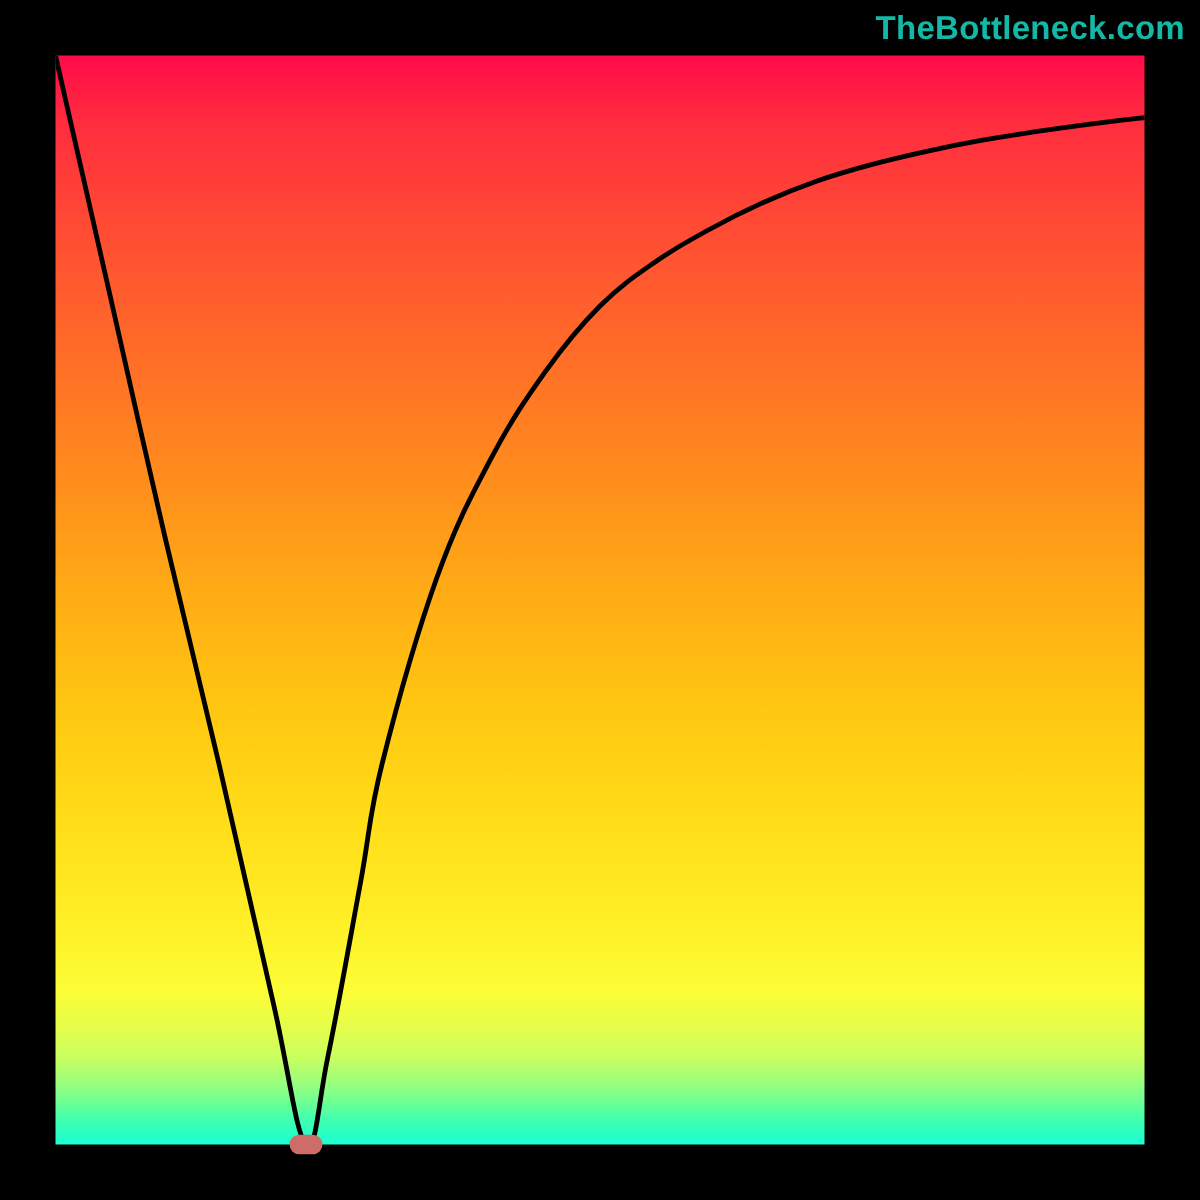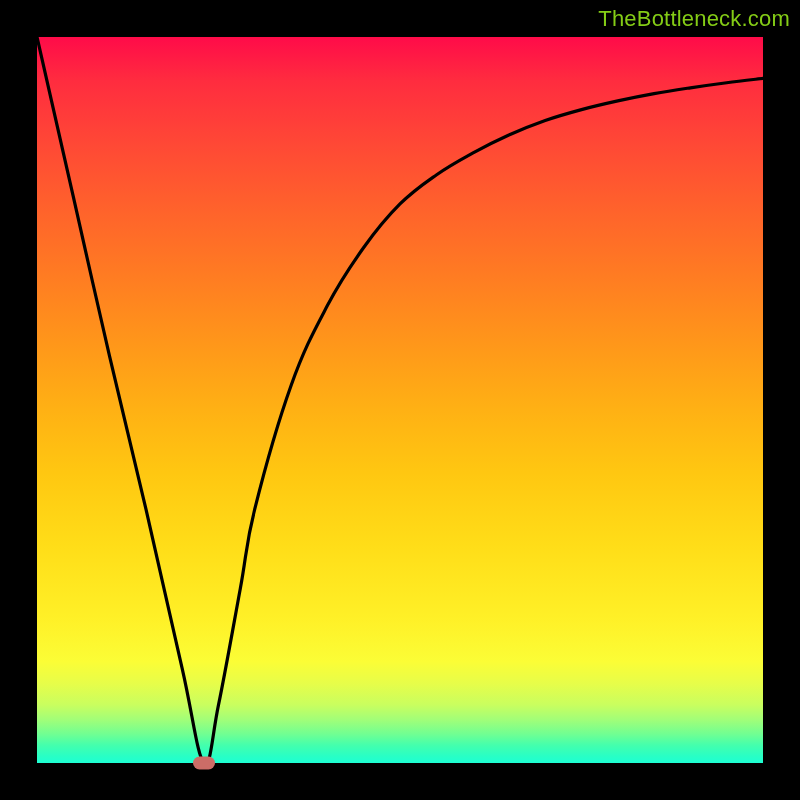--- a/index.html
+++ b/index.html
@@ -48,22 +48,22 @@
       #29ffc4 99%,
       #1effd4 100%
     );
   }
   .watermark {
     position: absolute;
     top: 6px;
     right: 10px;
     font-family: Arial, Helvetica, sans-serif;
     font-size: 22px;
-    font-weight: 400;
-    color: #84cc16;
+    font-weight: 700;
+    color: #14b8a6;
     letter-spacing: 0.2px;
     user-select: none;
   }
   svg.curve {
     position: absolute;
     inset: 0;
   }
   .marker {
     position: absolute;
     width: 22px;

